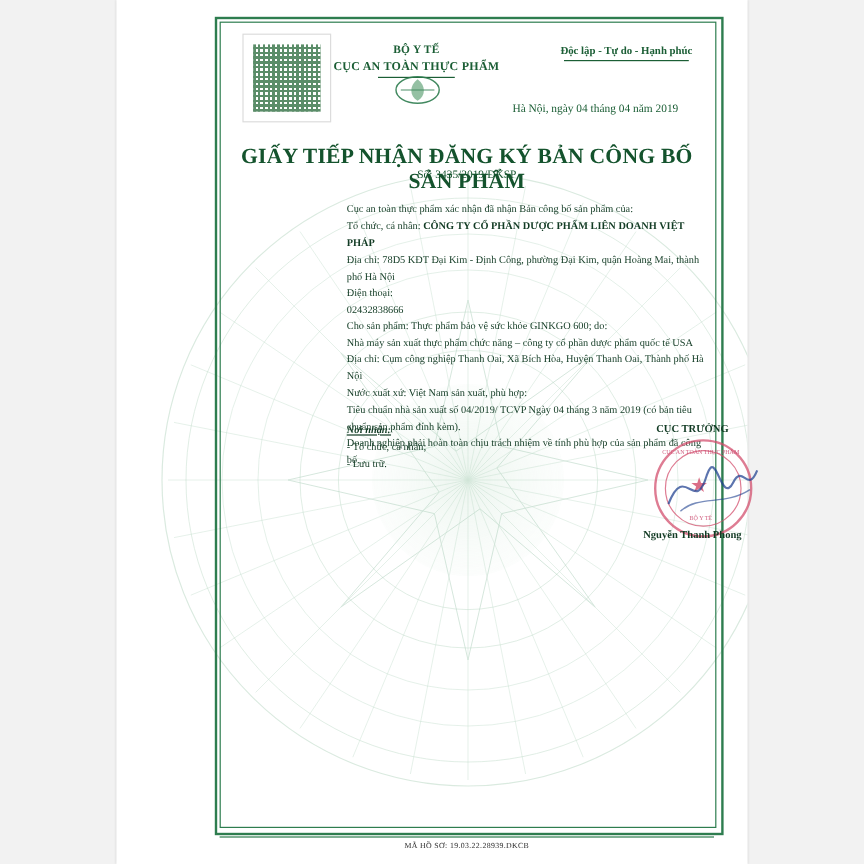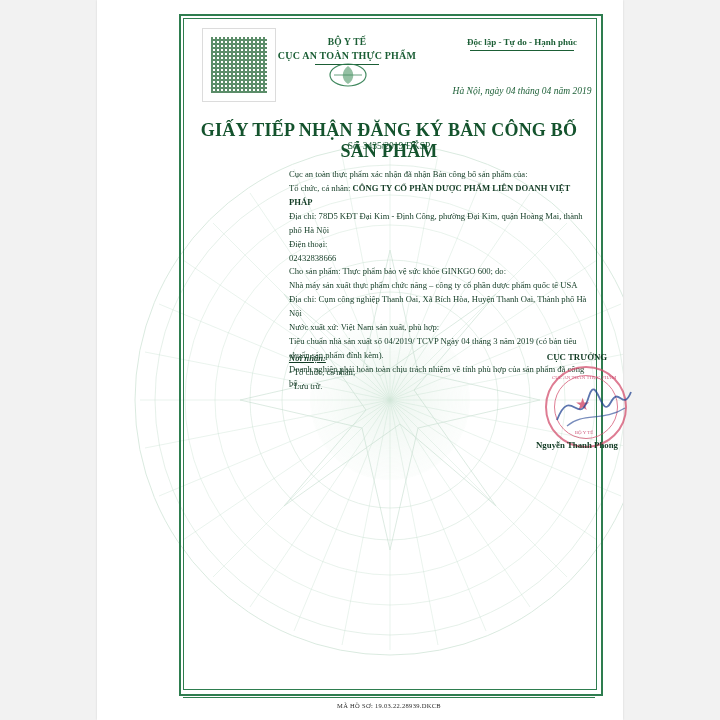--- a/index.html
+++ b/index.html
@@ -71,21 +71,21 @@
   }
   .rule.a{width:64px;}
   .rule.b{width:104px;}
   .logo{
     position:absolute;left:231px;top:62px;
     width:40px;height:26px;
     opacity:.9;
   }
   .date{
     position:absolute;left:330px;top:86px;width:190px;
-    text-align:center;font-style:italic;font-size:9.5px;color:#1b5e35;
+    font-size:9.5px;color:#1b5e35;
   }
   .title{
     position:absolute;left:90px;top:120px;width:404px;
     text-align:center;font-size:18px;font-weight:bold;color:#14532d;
     letter-spacing:.2px;
   }
   .subtitle{
     position:absolute;left:90px;top:141px;width:404px;
     text-align:center;font-size:9.5px;color:#14532d;
   }

